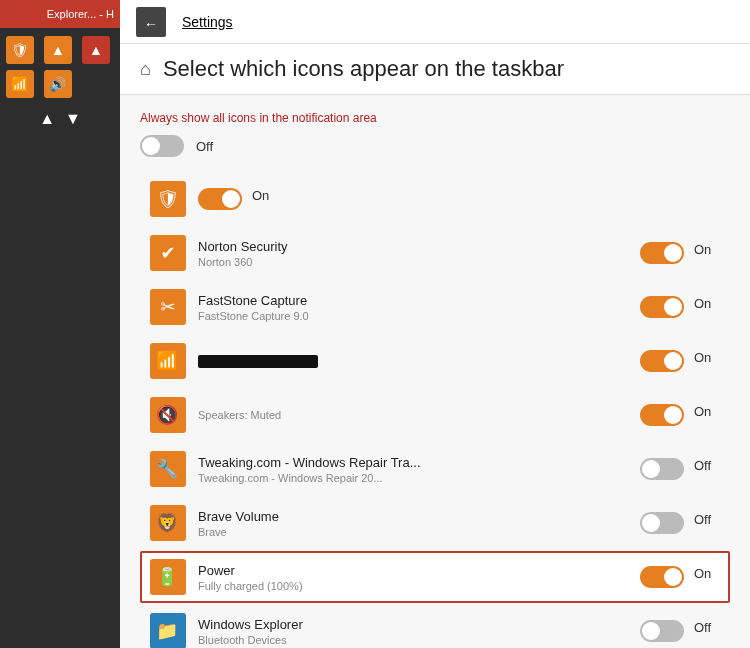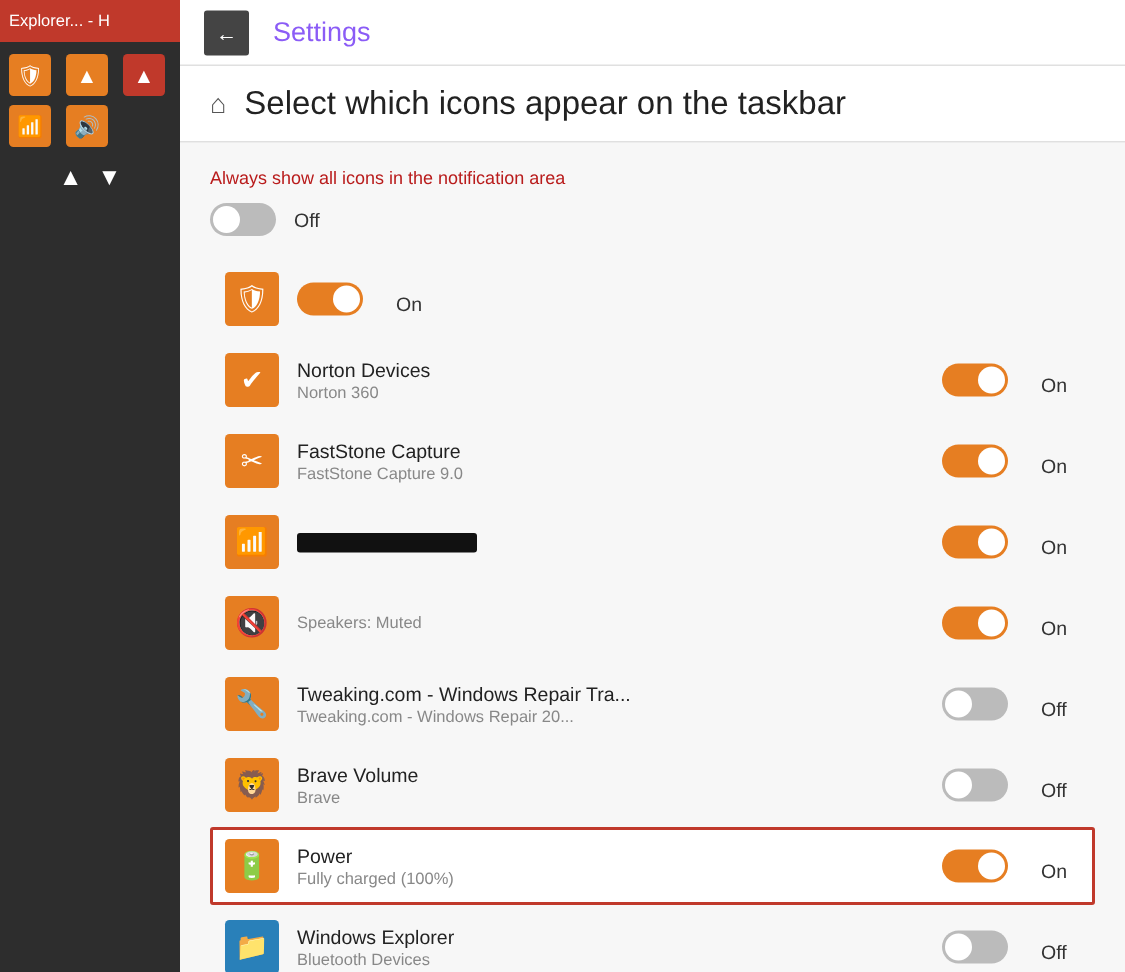--- a/index.html
+++ b/index.html
@@ -25,20 +25,21 @@
     }
 
     .sidebar-top-bar {
       width: 100%;
       background: #c0392b;
       display: flex;
       align-items: center;
       padding: 4px 6px;
       gap: 4px;
       min-height: 28px;
+      justify-content: flex-end;
     }
 
     .sidebar-top-bar span {
       color: white;
       font-size: 11px;
       white-space: nowrap;
       overflow: hidden;
       text-overflow: ellipsis;
     }
 
@@ -106,23 +107,24 @@
       color: white;
       display: flex;
       align-items: center;
       justify-content: center;
       font-size: 14px;
       cursor: pointer;
       border-radius: 2px;
     }
 
     .header-title {
-      font-size: 18px;
-      color: #8b5cf6;
+      font-size: 14px;
+      color: #000000;
       font-weight: 400;
+      text-decoration: underline;
     }
 
     .page-title-bar {
       background: #ffffff;
       padding: 12px 20px;
       display: flex;
       align-items: center;
       gap: 12px;
       border-bottom: 1px solid #e0e0e0;
       flex-shrink: 0;
@@ -257,22 +259,22 @@
     .item-sub.redacted {
       background: #111;
       color: #111;
       width: 120px;
       height: 13px;
       border-radius: 2px;
     }
 
     .item-toggle-area {
       display: flex;
-      align-items: flex-end;
-      gap: 22px;
+      align-items: flex-start;
+      gap: 10px;
       flex-shrink: 0;
     }
 
     .item-toggle-label {
       font-size: 13px;
       color: #333;
       width: 26px;
     }
   </style>
 </head>
@@ -321,21 +323,21 @@
     <div class="item-row">
       <div class="item-icon">🛡</div>
       <div class="item-toggle-area">
         <div class="toggle on"></div>
         <span class="item-toggle-label">On</span>
       </div>
     </div>
         <div class="item-row">
       <div class="item-icon">✔</div>
       <div class="item-text">
-        <span class="item-name">Norton Devices</span>
+        <span class="item-name">Norton Security</span>
         <span class="item-sub">Norton 360</span>
       </div>
       <div class="item-toggle-area">
         <div class="toggle on"></div>
         <span class="item-toggle-label">On</span>
       </div>
     </div>
         <div class="item-row">
       <div class="item-icon">✂</div>
       <div class="item-text">

